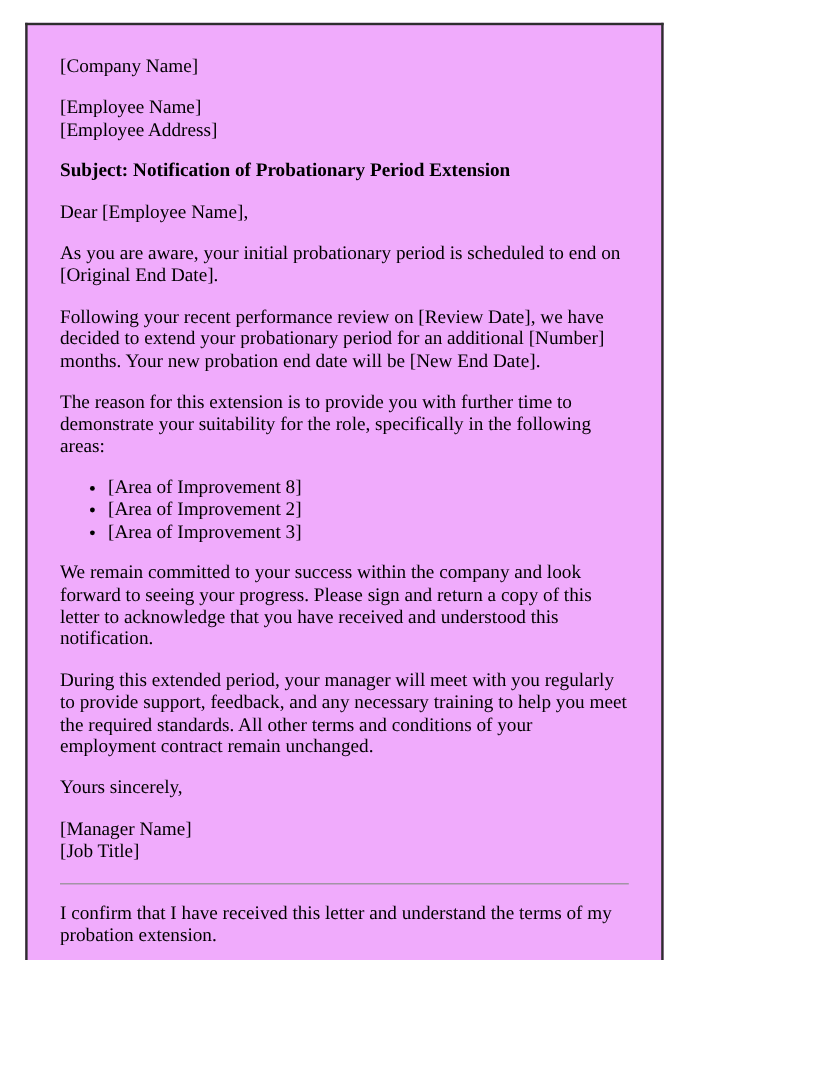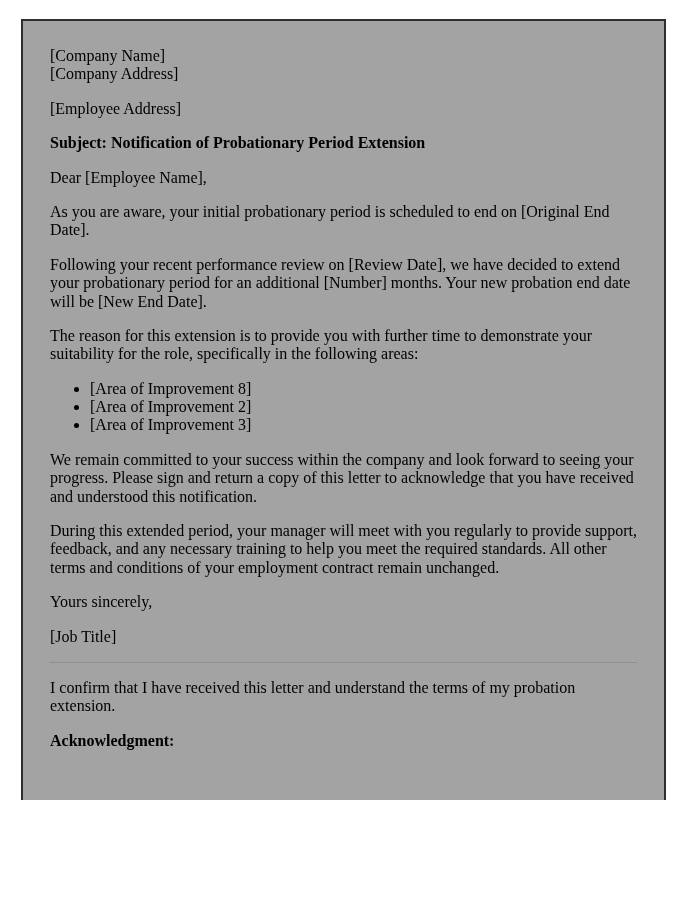--- a/index.html
+++ b/index.html
@@ -14,27 +14,27 @@
     font-family: "Liberation Serif", serif;
     font-size: 16px;
     line-height: 1.15;
     color: #000000;
     overflow: hidden;
   }
   .page {
     position: absolute;
     left: 21px;
     top: 19px;
-    width: 645px;
+    width: 532px;
     height: 781px;
     box-sizing: border-box;
     border: 2px solid #2e2e2e;
     border-bottom: none;
     padding: 10px 27px 0 27px;
-    background: #a3a3a3;
+    background: #f0abfc;
     overflow: hidden;
   }
   .para {
     margin: 16px 0;
   }
   .bold {
     font-weight: bold;
   }
   ul.improvement-list {
     margin: 16px 0;
@@ -51,24 +51,24 @@
     height: 0;
   }
 </style>
 </head>
 <body>
 
 <div class="page">
 
   <div class="para">
     <div>[Company Name]</div>
-    <div>[Company Address]</div>
   </div>
 
   <div class="para">
+    <div>[Employee Name]</div>
     <div>[Employee Address]</div>
   </div>
 
   <div class="para bold">Subject: Notification of Probationary Period Extension</div>
 
   <div class="para">Dear [Employee Name],</div>
 
   <div class="para">As you are aware, your initial probationary period is scheduled to end on [Original End Date].</div>
 
   <div class="para">Following your recent performance review on [Review Date], we have decided to extend your probationary period for an additional [Number] months. Your new probation end date will be [New End Date].</div>
@@ -81,20 +81,21 @@
     <li>[Area of Improvement 3]</li>
   </ul>
 
   <div class="para">We remain committed to your success within the company and look forward to seeing your progress. Please sign and return a copy of this letter to acknowledge that you have received and understood this notification.</div>
 
   <div class="para">During this extended period, your manager will meet with you regularly to provide support, feedback, and any necessary training to help you meet the required standards. All other terms and conditions of your employment contract remain unchanged.</div>
 
   <div class="para">Yours sincerely,</div>
 
   <div class="para">
+    <div>[Manager Name]</div>
     <div>[Job Title]</div>
   </div>
 
   <hr class="section-divider">
 
   <div class="para">I confirm that I have received this letter and understand the terms of my probation extension.</div>
 
   <div class="para bold">Acknowledgment:</div>
 
 </div>

